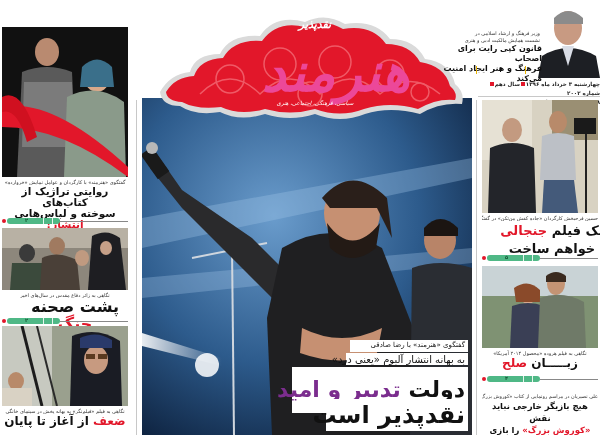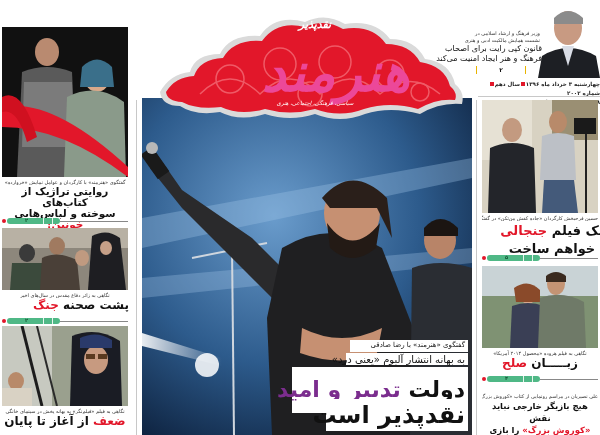--- a/index.html
+++ b/index.html
@@ -52,21 +52,21 @@
       <ellipse cx="95" cy="50" rx="13" ry="15" fill="#d9a98a"></ellipse>
       <path d="M80 40 Q95 25 110 40 L112 60 L78 60 Z" fill="#3a6f8a"></path>
       <path d="M65 70 Q95 55 122 75 L124 150 L62 150 Z" fill="#8a9a8a"></path>
       <path d="M0 80 Q50 70 126 140 L126 150 Q60 100 0 100 Z" fill="#e2172a"></path>
       <path d="M0 70 Q20 60 35 110 L25 115 Q15 80 0 85 Z" fill="#d01020"></path>
     </svg>
   </div>
   <div class="caption" style="left:2px; top:179px; width:126px;">گفتگوی «هنرمند» با کارگردان و عوامل نمایش «خروارده»</div>
   <div class="headline" style="left:2px; top:186px; width:126px; font-size:10.5px;">
     <div>روایتی تراژیک از کتاب‌های</div>
-    <div><span>سوخته و لباس‌هایی </span><span class="hl">خونین!</span></div>
+    <div><span>سوخته و لباس‌هایی </span><span class="hl">انتشار!</span></div>
   </div>
   <div class="pagebar" style="left:2px; top:218px; width:126px;">
     <div class="dot"></div>
     <div class="pill">
       <span class="num">۲</span>
       <span class="seg" style="left:36px"></span>
       <span class="seg" style="left:45px"></span>
     </div>
     <div class="line"></div>
   </div>
@@ -78,21 +78,21 @@
       <ellipse cx="25" cy="25" rx="8" ry="9" fill="#3a3a3a"></ellipse>
       <path d="M10 35 L40 35 L42 62 L8 62 Z" fill="#3b4a3c"></path>
       <ellipse cx="55" cy="18" rx="8" ry="9" fill="#a07a60"></ellipse>
       <path d="M40 30 Q55 22 75 32 L78 62 L38 62 Z" fill="#4a4038"></path>
       <ellipse cx="80" cy="30" rx="7" ry="8" fill="#c09a80"></ellipse>
       <path d="M90 8 Q105 0 118 10 L124 62 L86 62 Z" fill="#1e1e22"></path>
       <ellipse cx="104" cy="20" rx="6" ry="7" fill="#c6a088"></ellipse>
     </svg>
   </div>
   <div class="caption" style="left:2px; top:292px; width:126px;">نگاهی به زائر دفاع مقدس در سال‌های اخیر</div>
-  <div class="headline" style="left:18px; top:299px; width:126px; font-size:12px;">
+  <div class="headline" style="left:12px; top:299px; width:126px; font-size:16px;">
     <span>پشت صحنه </span><span class="hl">جنگ</span>
   </div>
   <div class="pagebar" style="left:2px; top:318px; width:126px;">
     <div class="dot"></div>
     <div class="pill">
       <span class="num">۲</span>
       <span class="seg" style="left:36px"></span>
       <span class="seg" style="left:45px"></span>
     </div>
     <div class="line"></div>
@@ -183,21 +183,21 @@
       <ellipse cx="30" cy="22" rx="14" ry="17" fill="#c89a82"></ellipse>
       <path d="M16 12 Q30 -2 45 12 L45 18 L16 18 Z" fill="#8b8b8b"></path>
       <path d="M4 50 Q30 34 58 50 L62 72 L0 72 Z" fill="#1d1f24"></path>
       <path d="M24 40 L30 60 L36 40 Z" fill="#d9dde6"></path>
     </svg>
   </div>
   <div style="position:absolute; left:0; top:30px; width:100px; text-align:right; font-size:5px; color:#333; line-height:7px;">
     <div>وزیر فرهنگ و ارشاد اسلامی در</div>
     <div>نشست همایش مالکیت ادبی و هنری</div>
   </div>
-  <div style="position:absolute; left:-8px; top:44px; width:110px; text-align:right; font-size:8px; font-weight:normal; line-height:10px; color:#111;">
+  <div style="position:absolute; left:-8px; top:44px; width:110px; text-align:right; font-size:8px; font-weight:bold; line-height:10px; color:#111;">
     <div>قانون کپی رایت برای اصحاب</div>
     <div>فرهنگ و هنر ایجاد امنیت می‌کند</div>
   </div>
   <div style="position:absolute; left:36px; top:66px; width:50px; height:8px; border-left:1px solid #e9b400; border-right:1px solid #e9b400; text-align:center; font-size:6px; font-weight:bold;">
     <span>۲</span>
   </div>
 </div>
 
 <div class="issue-info">
   <div>

